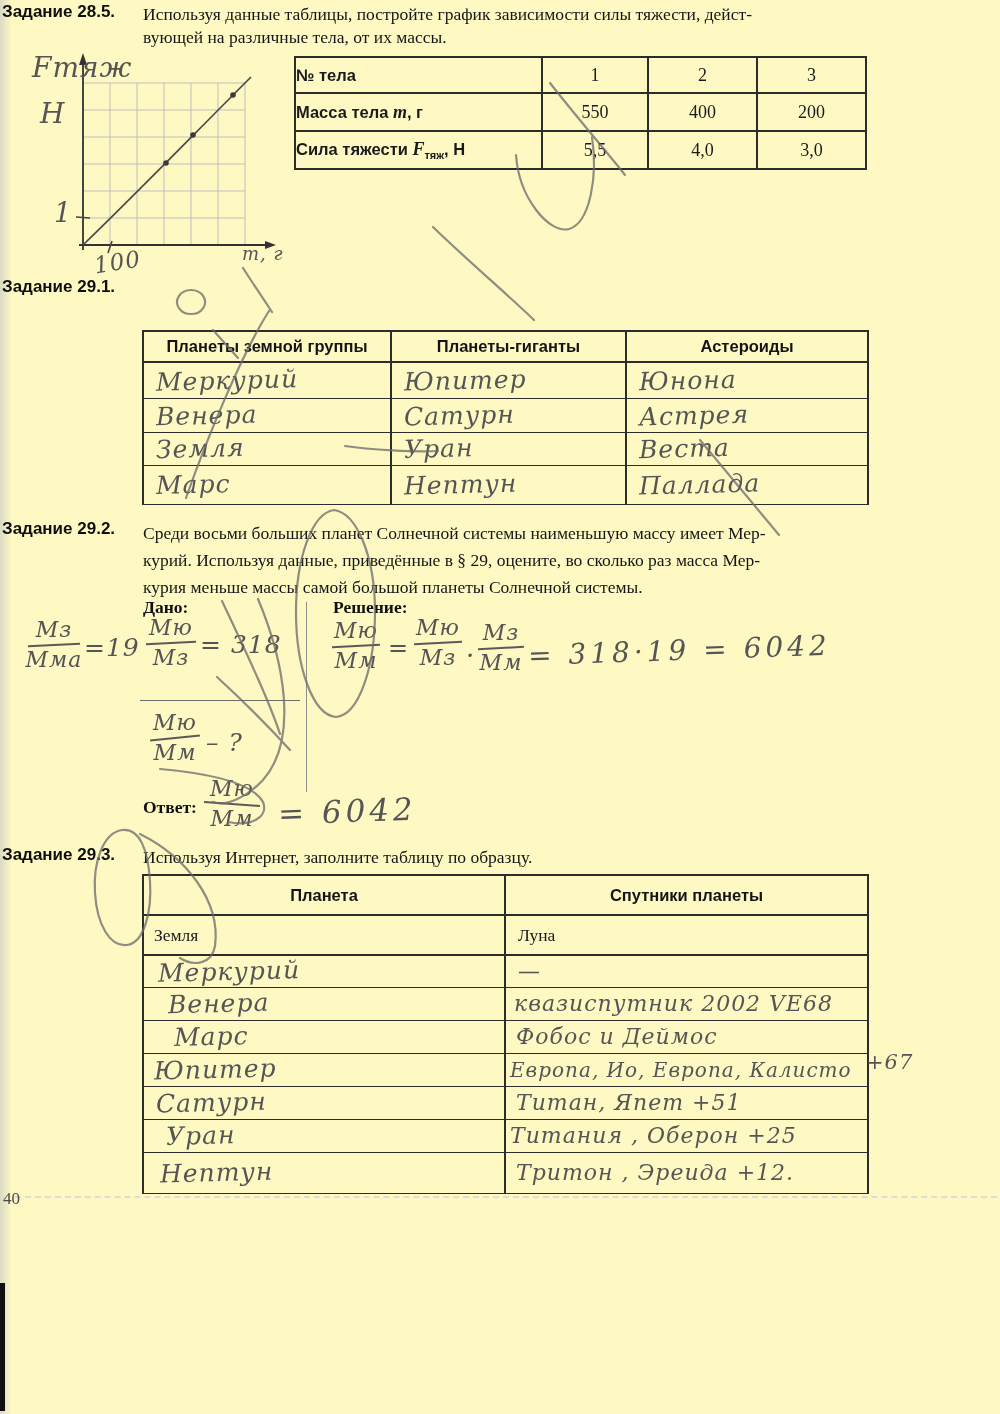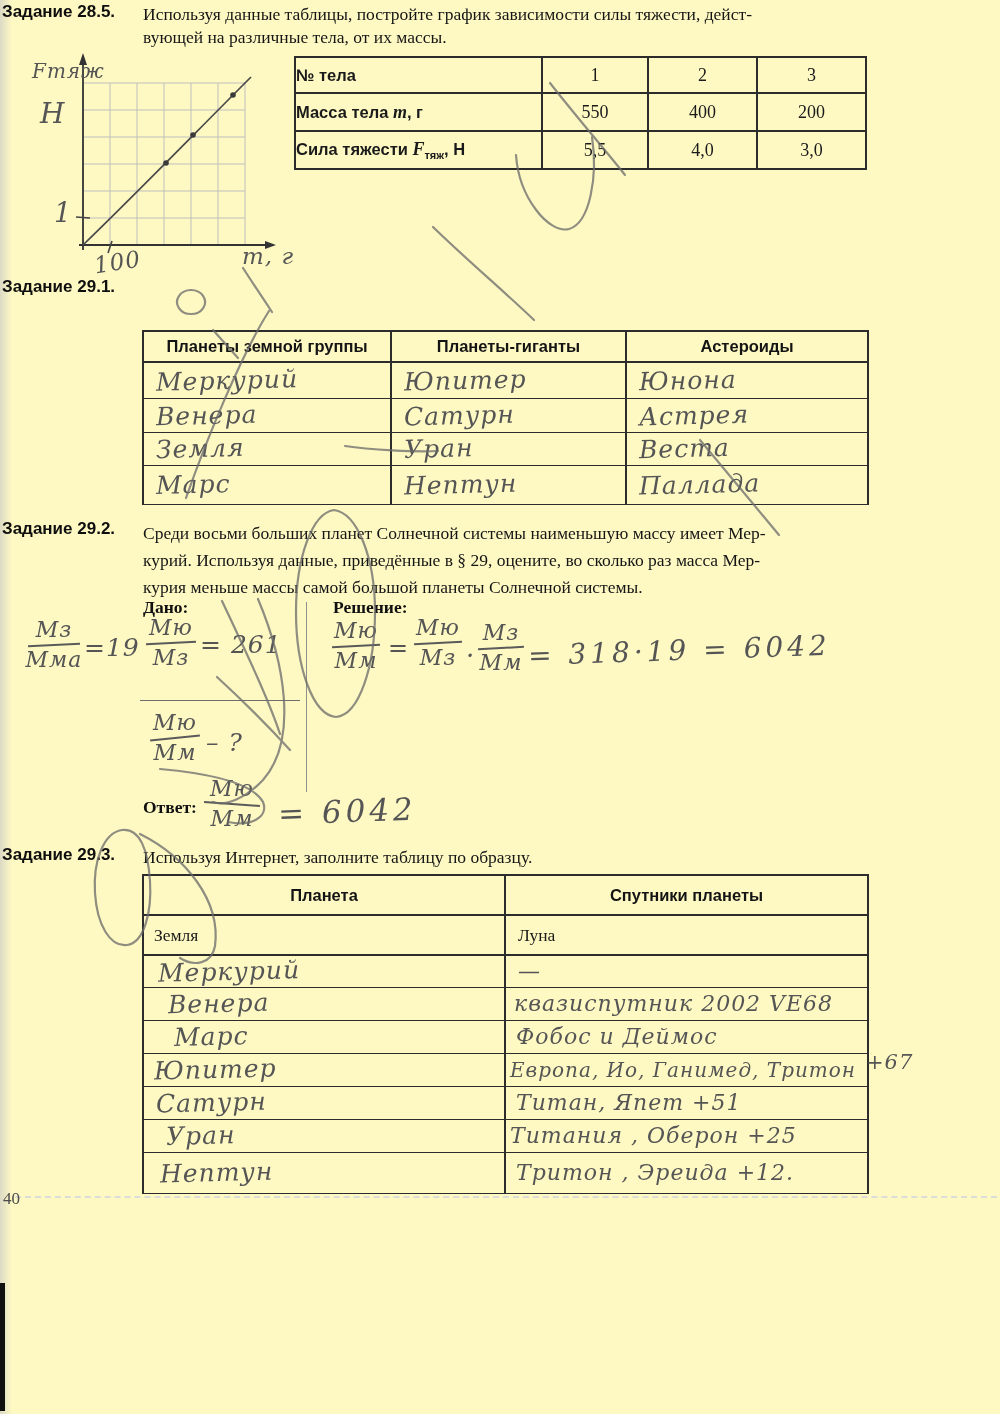--- a/index.html
+++ b/index.html
@@ -78,25 +78,25 @@
       <line x1="56" y1="172" x2="70" y2="173" stroke="#444" stroke-width="1.6"></line>
       <line x1="92" y1="196" x2="88" y2="208" stroke="#444" stroke-width="1.6"></line>
 
       <path d="M63,200 C118,147 175,88 231,32" stroke="#4a4a4a" stroke-width="1.7" fill="none"></path>
       <g fill="#3a3a3a">
         <circle cx="146" cy="118" r="2.8"></circle>
         <circle cx="173" cy="90" r="2.8"></circle>
         <circle cx="213" cy="50" r="2.8"></circle>
       </g>
     </svg>
-    <div class="abs hw" style="left:12px;top:14px;font-size:20px;">Fтяж</div>
+    <div class="abs hw" style="left:12px;top:6px;font-size:28px;">Fтяж</div>
     <div class="abs hw" style="left:20px;top:52px;font-size:28px;">Н</div>
     <div class="abs hw" style="left:34px;top:152px;font-size:27px;">1</div>
     <div class="abs hw" style="left:74px;top:204px;font-size:23px;transform:rotate(-9deg);">100</div>
-    <div class="abs hw" style="left:222px;top:198px;font-size:23px;">m, г</div>
+    <div class="abs hw" style="left:222px;top:198px;font-size:18px;">m, г</div>
   </div>
 
   <table class="wbtable abs" style="left:294px;top:56px;width:571px;">
     <colgroup>
         <col style="width:247px">
         <col style="width:106px">
         <col style="width:109px">
         <col style="width:109px">
       </colgroup>
     <tbody>
@@ -175,21 +175,21 @@
     <span class="fbar" style="width:52px;"></span>
     <span class="fden">Мма</span>
   </div>
   <div class="abs hw" style="left:84px;top:633px;font-size:25px;">=19</div>
 
   <div class="frac hw hw-math" style="left:146px;top:615px;width:50px;">
     <span class="fnum">Мю</span>
     <span class="fbar" style="width:50px;"></span>
     <span class="fden">Мз</span>
   </div>
-  <div class="abs hw" style="left:200px;top:630px;font-size:25px;">= 261</div>
+  <div class="abs hw" style="left:200px;top:630px;font-size:25px;">= 318</div>
 
   <div class="frac hw hw-math" style="left:150px;top:710px;width:50px;">
     <span class="fnum">Мю</span>
     <span class="fbar" style="width:50px;transform:rotate(-6deg);"></span>
     <span class="fden">Мм</span>
   </div>
   <div class="abs hw" style="left:206px;top:728px;font-size:25px;">– ?</div>
 
   <div class="frac hw hw-math" style="left:332px;top:618px;width:48px;">
     <span class="fnum">Мю</span>
@@ -242,21 +242,21 @@
     <tr class="hwrow" style="height:33px;">
       <td style="padding-left:24px;"><span class="hw hw-cell">Венера</span></td>
       <td style="padding-left:8px;"><span class="hw hw-sat">квазиспутник 2002 VE68</span></td>
     </tr>
     <tr class="hwrow" style="height:33px;">
       <td style="padding-left:30px;"><span class="hw hw-cell">Марс</span></td>
       <td style="padding-left:10px;"><span class="hw hw-sat">Фобос  и  Деймос</span></td>
     </tr>
     <tr class="hwrow" style="height:33px;">
       <td style="padding-left:10px;"><span class="hw hw-cell">Юпитер</span></td>
-      <td style="padding-left:4px;"><span class="hw hw-sat" style="font-size:20px;">Европа, Ио, Ганимед, Тритон</span></td>
+      <td style="padding-left:4px;"><span class="hw hw-sat" style="font-size:20px;">Европа, Ио, Европа, Калисто</span></td>
     </tr>
     <tr class="hwrow" style="height:33px;">
       <td style="padding-left:12px;"><span class="hw hw-cell">Сатурн</span></td>
       <td style="padding-left:10px;"><span class="hw hw-sat">Титан, Япет   +51</span></td>
     </tr>
     <tr class="hwrow" style="height:33px;">
       <td style="padding-left:22px;"><span class="hw hw-cell">Уран</span></td>
       <td style="padding-left:4px;"><span class="hw hw-sat">Титания , Оберон +25</span></td>
     </tr>
     <tr class="hwrow" style="height:41px;">

